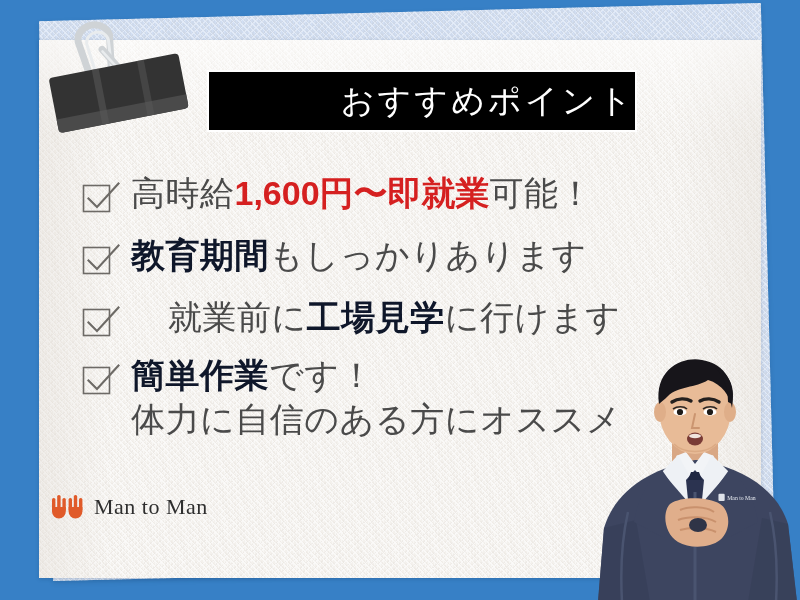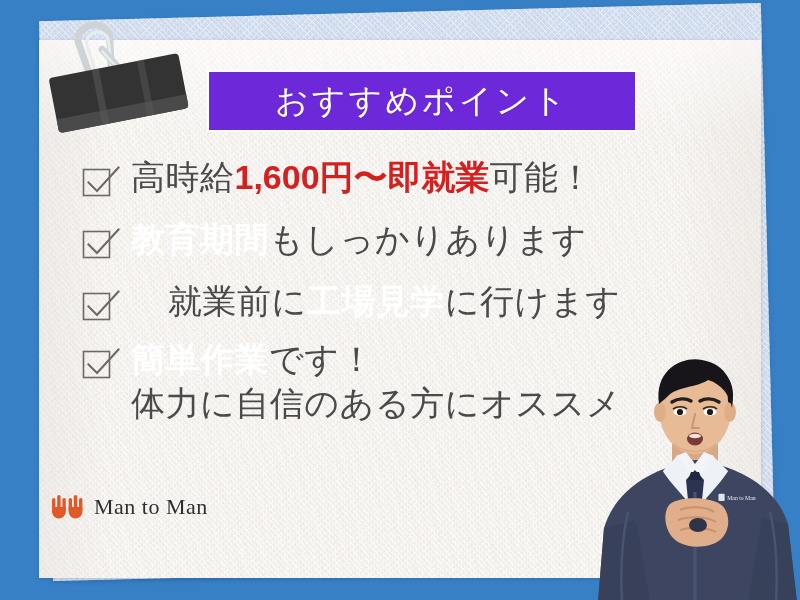--- a/index.html
+++ b/index.html
@@ -80,40 +80,40 @@
     width: 722px;
     height: 538px;
   }
 
   .banner {
     position: absolute;
     left: 168px;
     top: 30px;
     width: 430px;
     height: 62px;
-    background: #6d28d9;
+    background: #000000;
     border: 2px solid #ffffff;
     display: flex;
     align-items: center;
-    justify-content: center;
+    justify-content: flex-end;
     box-sizing: border-box;
   }
   .banner-text {
     color: #ffffff;
     font-size: 33px;
     letter-spacing: 3px;
     font-weight: 400;
     white-space: nowrap;
     text-shadow: 0 1px 1px rgba(0,0,0,0.12);
   }
 
   .bullets {
     position: absolute;
     left: 42px;
-    top: 116px;
+    top: 132px;
     width: 660px;
   }
   .bullet {
     display: flex;
     align-items: flex-start;
     margin-bottom: 16px;
   }
   .bullet:nth-child(3) { margin-bottom: 12px; gap: 37px; }
   .check-icon {
     flex: 0 0 auto;
@@ -127,21 +127,21 @@
     min-width: 0;
   }
   .bline {
     font-size: 34px;
     line-height: 1.28;
     color: #4a4a4a;
     letter-spacing: 0.5px;
     white-space: nowrap;
   }
   .em {
-    color: #ffffff;
+    color: #0f172a;
     font-weight: bold;
   }
   .num {
     color: #d52020;
     font-weight: bold;
     letter-spacing: 0;
   }
 
   
   .logo {

